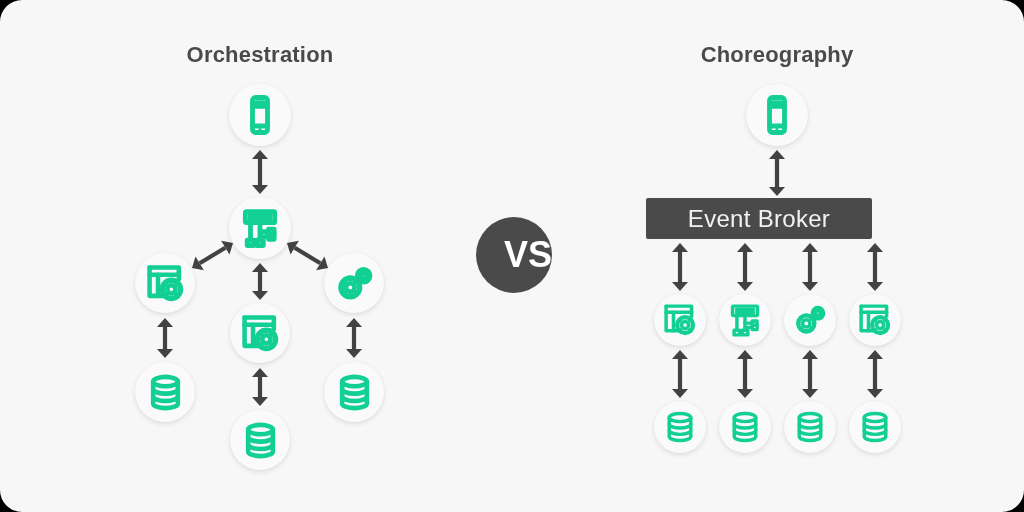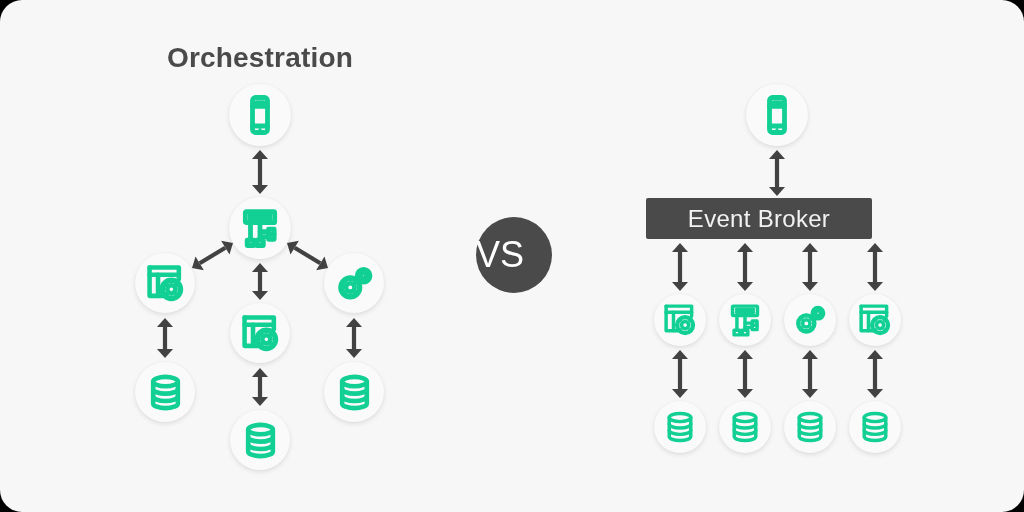--- a/index.html
+++ b/index.html
@@ -17,21 +17,21 @@
     position: relative;
     width: 1024px;
     height: 512px;
     background: #f7f7f7;
     border-radius: 22px;
     overflow: hidden;
   }
   .title {
     position: absolute;
     text-align: center;
-    font-size: 28px;
+    font-size: 22px;
     font-weight: bold;
     color: #4a4a4a;
     letter-spacing: 0.2px;
     white-space: nowrap;
     transform: translateX(-50%);
   }
   .node {
     position: absolute;
     border-radius: 50%;
     background: #fafafa;
@@ -46,23 +46,23 @@
   .arrow svg { display: block; overflow: visible; }
   #vs-badge {
     position: absolute;
     width: 76px;
     height: 76px;
     border-radius: 50%;
     background: #4a4a4a;
     color: #ffffff;
     display: flex;
     align-items: center;
-    justify-content: flex-start;
+    justify-content: flex-end;
     font-size: 36px;
-    font-weight: normal;
+    font-weight: bold;
     letter-spacing: 0px;
     transform: translate(-50%, -50%);
   }
   #event-broker {
     position: absolute;
     background: #4a4a4a;
     color: #f2f2f2;
     display: flex;
     align-items: center;
     justify-content: center;
@@ -71,20 +71,21 @@
     letter-spacing: 0.3px;
   }
 </style>
 </head>
 <body>
 
 <div id="canvas">
 
   <div class="title" id="left-title" style="left: 260px; top: 42px;">Orchestration</div>
 
+  <div class="title" id="right-title" style="left: 777px; top: 42px;">Choreography</div>
 
   <div id="left-arrows">
       <div class="arrow" style="left: 260px; top: 142px; width: 44px; height: 16px; transform-origin: 0px 50%; transform: rotate(90deg);">
         <svg width="44" height="16" viewBox="0 0 44 16">
           <line x1="9" y1="8" x2="35" y2="8" stroke="#424242" stroke-width="4.2"></line>
           <polygon points="0,8 9,0 9,16" fill="#424242"></polygon>
           <polygon points="44,8 35,0 35,16" fill="#424242"></polygon>
         </svg>
       </div>
       <div class="arrow" style="left: 233px; top: 235px; width: 48.0208px; height: 16px; transform-origin: 0px 50%; transform: rotate(148.627deg);">

